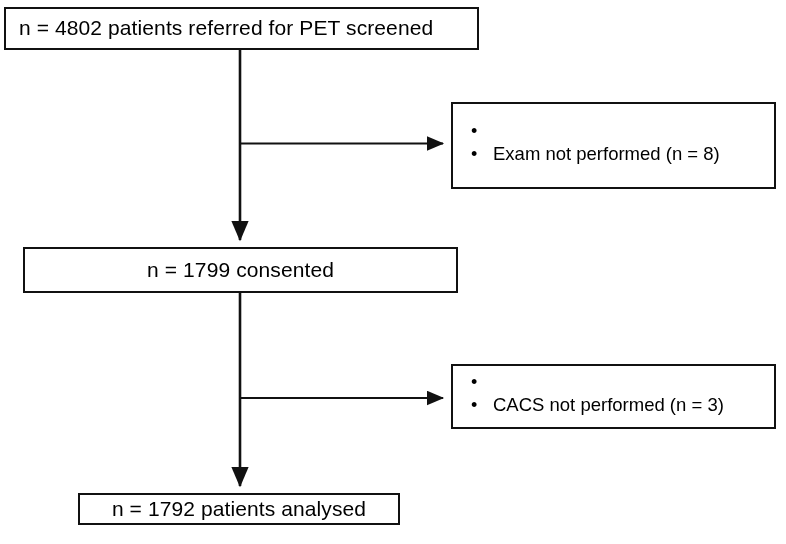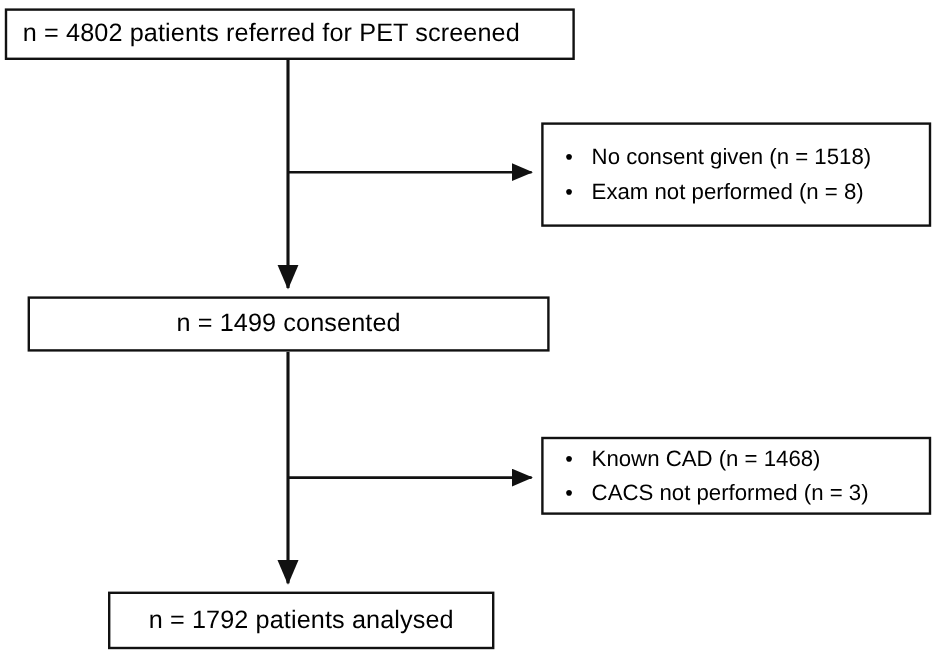--- a/index.html
+++ b/index.html
@@ -56,22 +56,21 @@
   #box-consented {
     left: 23px;
     top: 247px;
     width: 435px;
     height: 46px;
   }
   #box-analysed {
     left: 78px;
     top: 493px;
     width: 322px;
-    height: 48px;
-    margin-left: 12px;
+    height: 32px;
   }
   
   .callout-box {
     position: absolute;
     box-sizing: border-box;
     border: 2px solid #111111;
     background: #ffffff;
     display: flex;
     flex-direction: column;
     justify-content: center;
@@ -136,38 +135,36 @@
   </svg>
 
   <div class="node-box" id="box-screened">
     <span class="node-label">n = 4802 patients referred for PET screened</span>
   </div>
 
   <div class="callout-box" id="box-exclusions-1">
     <ul class="bullet-list">
       <li class="bullet-item">
         <span class="bullet-dot">•</span>
-        <span class="bullet-text">No consent given (n = 1518)</span>
       </li>
       <li class="bullet-item">
         <span class="bullet-dot">•</span>
         <span class="bullet-text">Exam not performed (n = 8)</span>
       </li>
     </ul>
   </div>
 
   <div class="node-box centered" id="box-consented">
-    <span class="node-label">n = 1499 consented</span>
+    <span class="node-label">n = 1799 consented</span>
   </div>
 
   <div class="callout-box" id="box-exclusions-2">
     <ul class="bullet-list">
       <li class="bullet-item">
         <span class="bullet-dot">•</span>
-        <span class="bullet-text">Known CAD (n = 1468)</span>
       </li>
       <li class="bullet-item">
         <span class="bullet-dot">•</span>
         <span class="bullet-text">CACS not performed (n = 3)</span>
       </li>
     </ul>
   </div>
 
   <div class="node-box centered" id="box-analysed">
     <span class="node-label">n = 1792 patients analysed</span>

